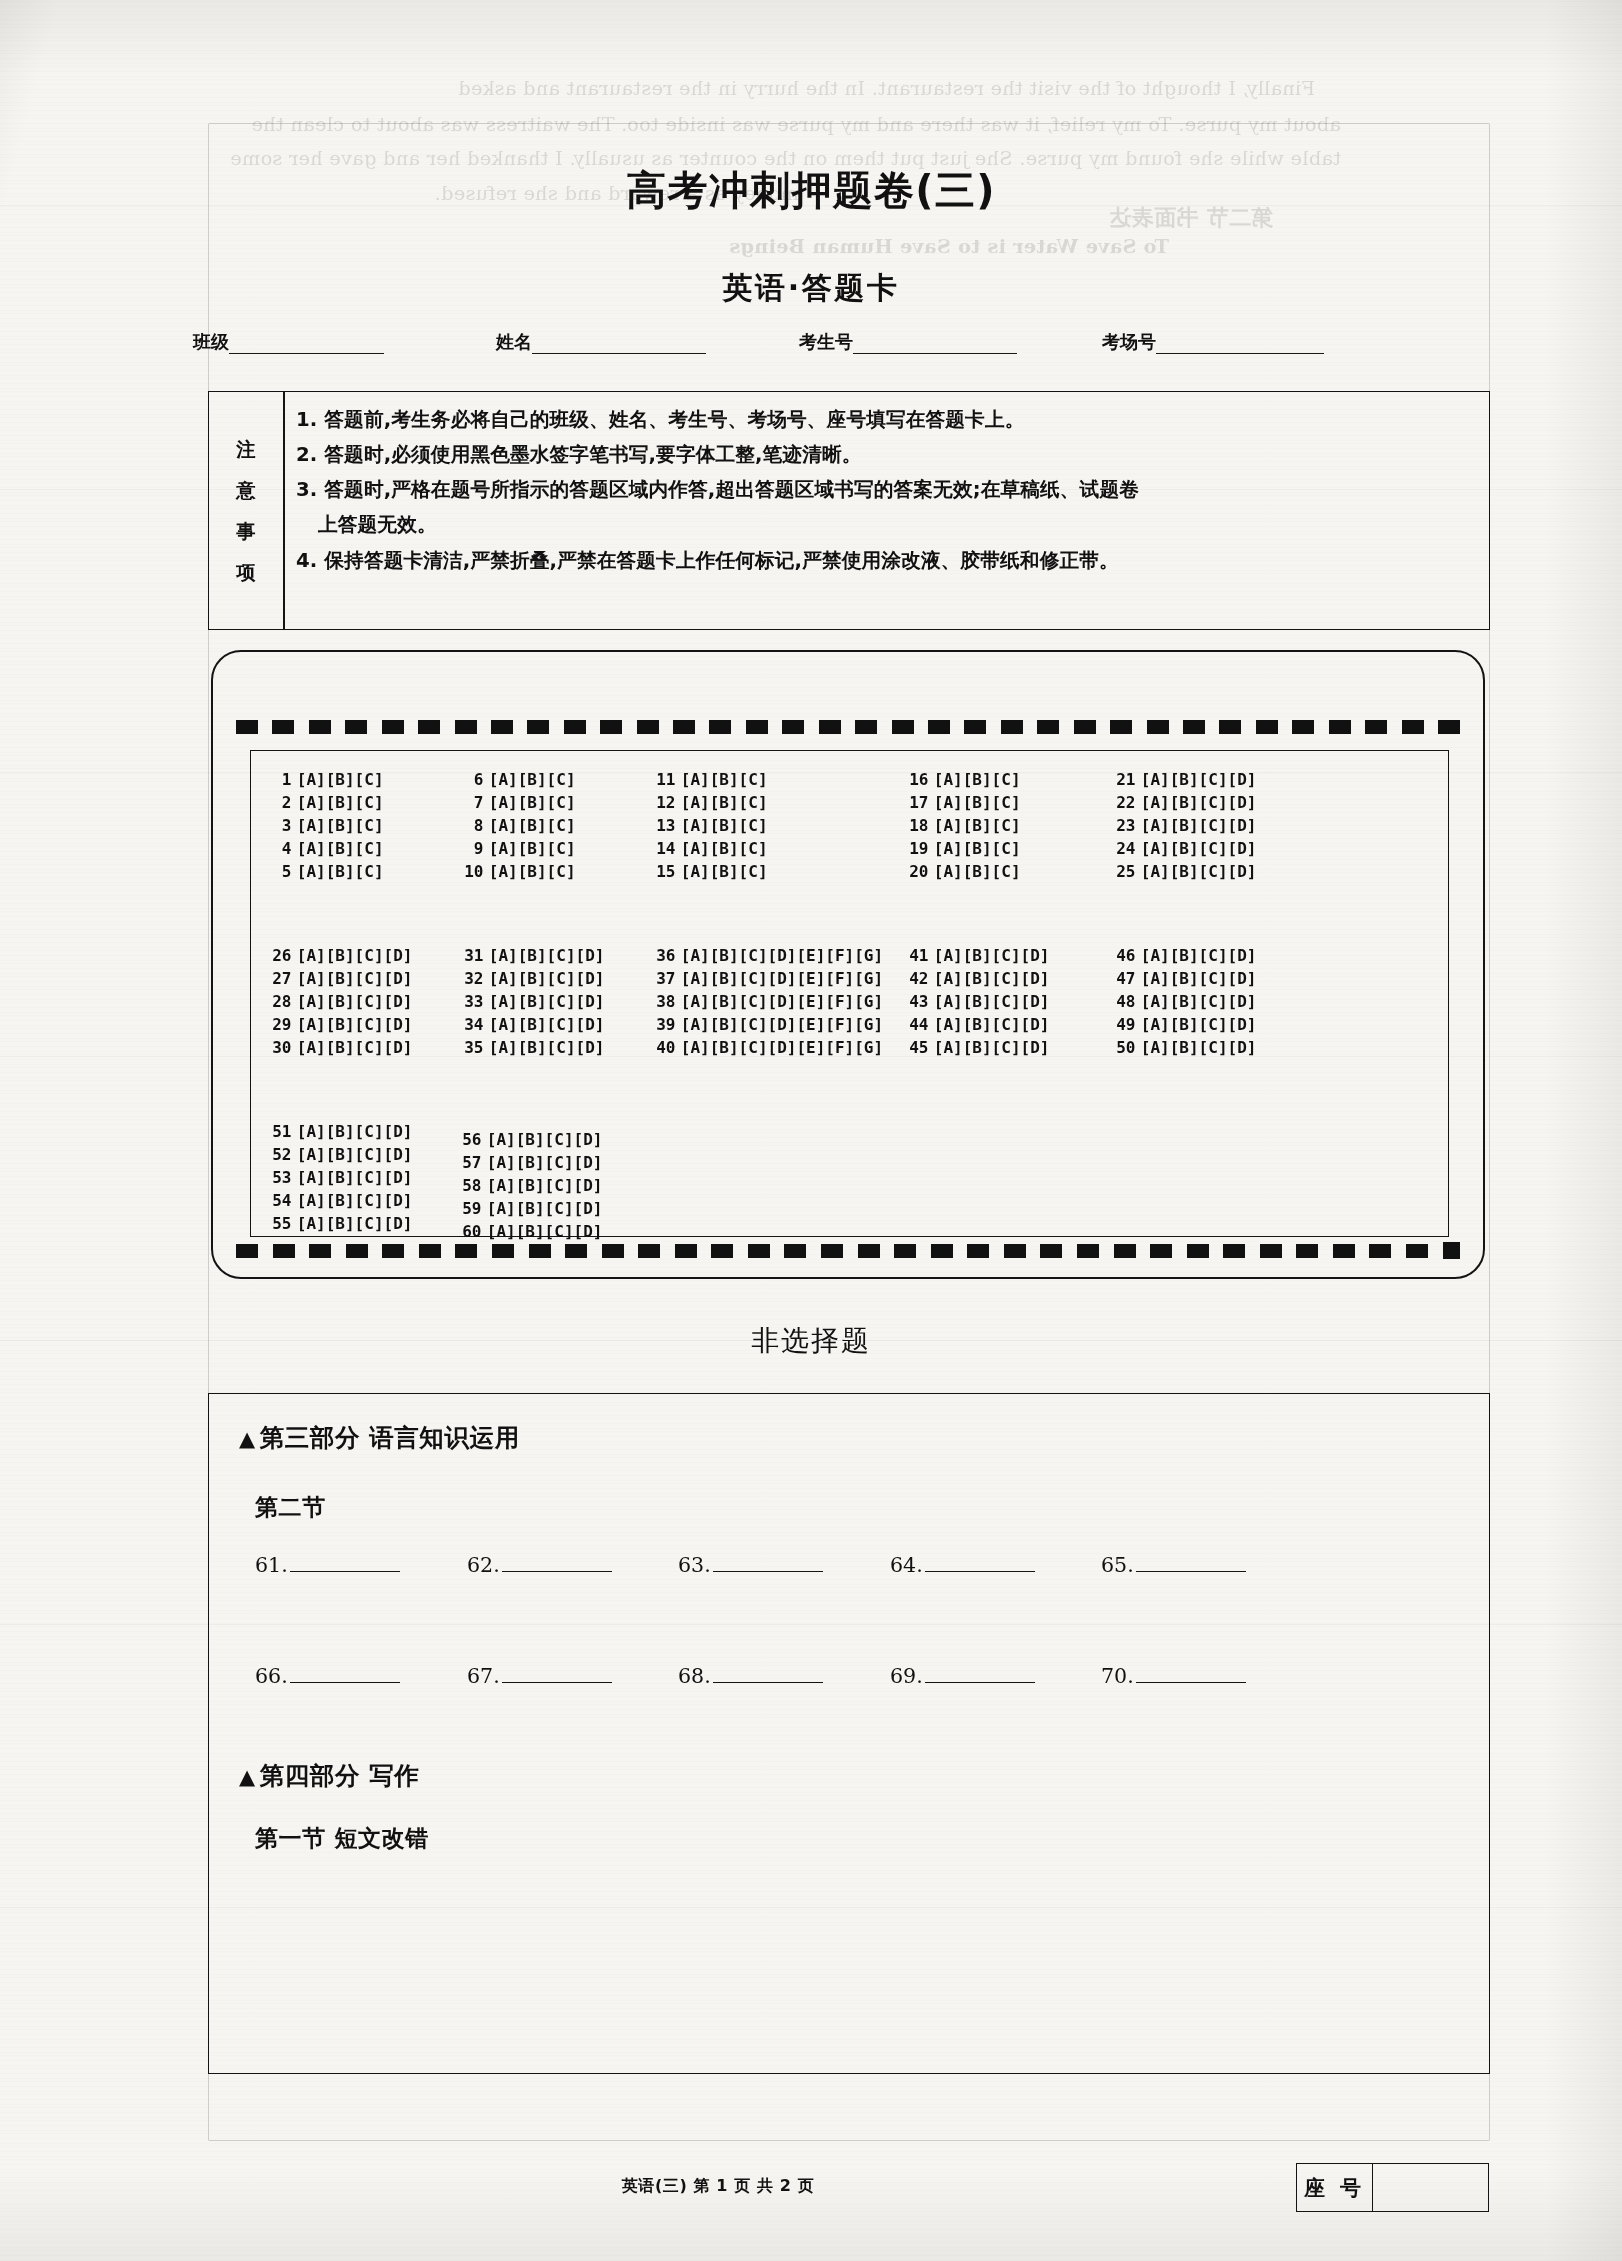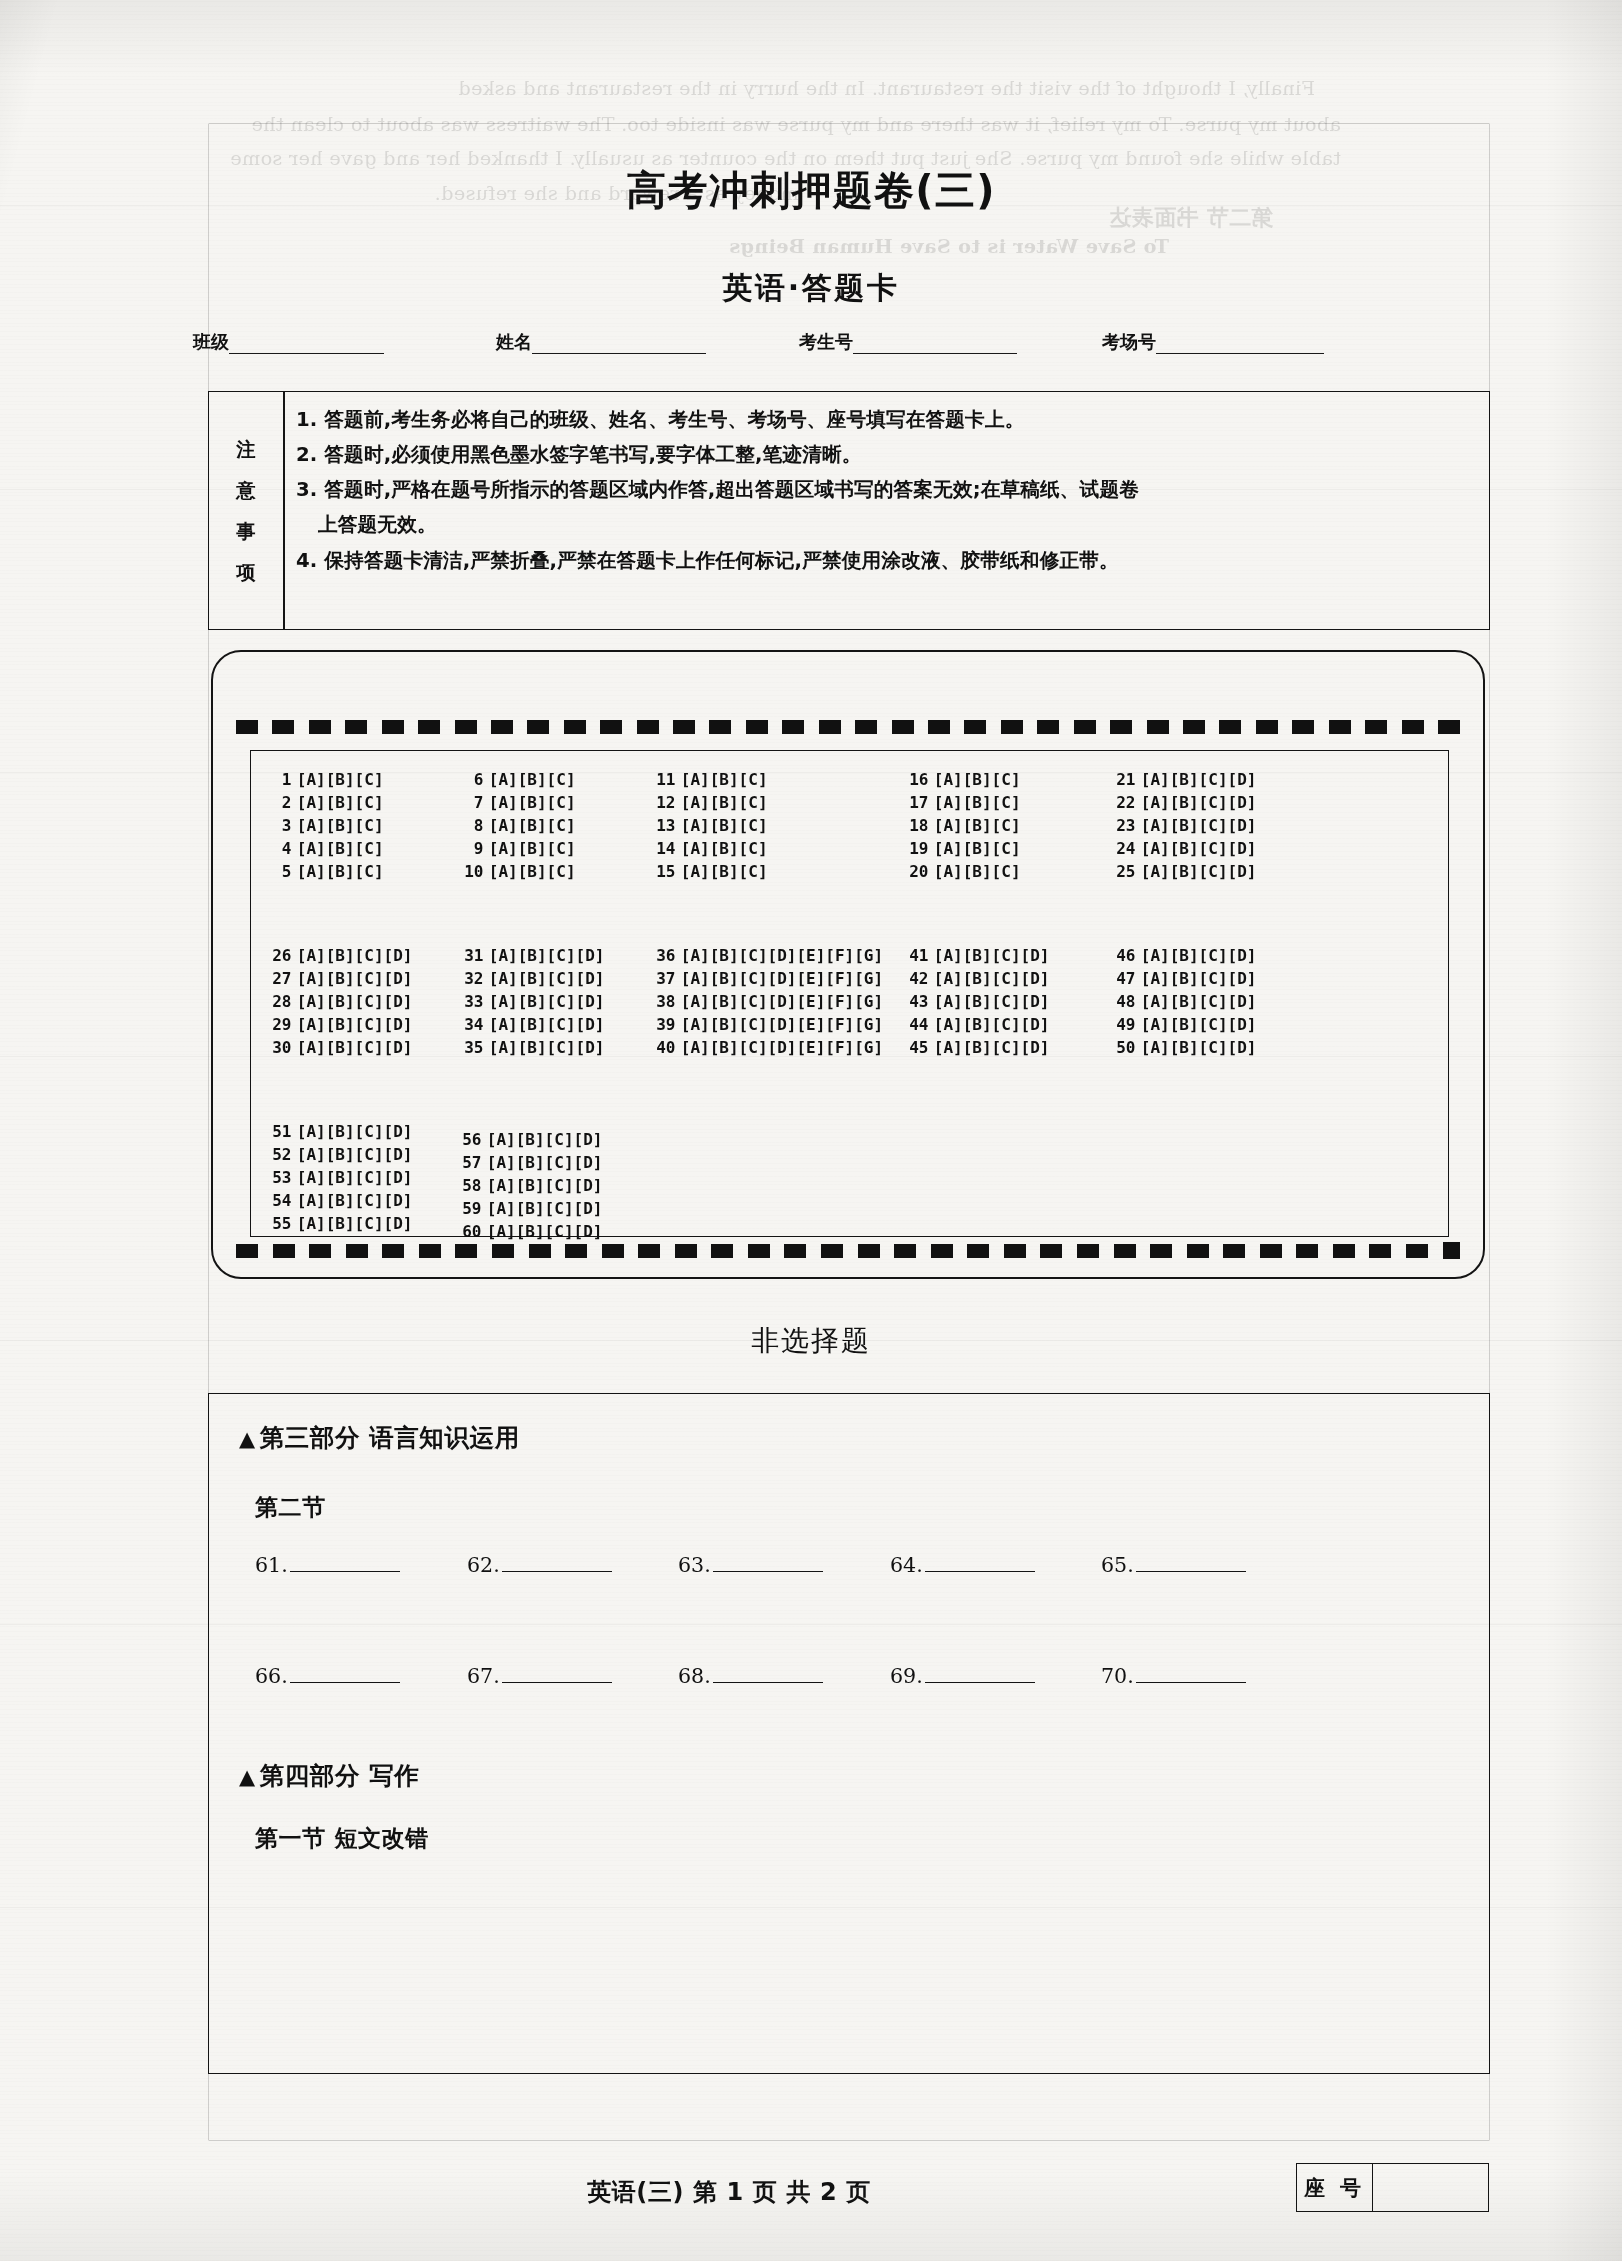--- a/index.html
+++ b/index.html
@@ -142,22 +142,22 @@
     display:inline-block; vertical-align:baseline;
     width:110px; border-bottom:1.9px solid #141414; height:18px; margin-left:2.6px;
   }
   .engline {
     position:absolute; font-family:"DejaVu Serif","Liberation Serif",serif;
     font-size:20px; white-space:nowrap; letter-spacing:0.1px;
   }
 
   
   #footer {
-    position:absolute; left:11px; width:1436px; top:2176px; text-align:center;
-    font-size:24px; font-weight:bold; letter-spacing:0.6px;
+    position:absolute; left:0; width:1436px; top:2176px; text-align:center;
+    font-size:16px; font-weight:bold; letter-spacing:0.6px;
   }
   #seatbox {
     position:absolute; left:1296px; top:2163px; width:193px; height:49px;
     border:1.9px solid #141414; display:flex; align-items:stretch;
   }
   #seatbox .lbl {
     width:76px; display:flex; align-items:center; justify-content:center;
     font-size:21px; font-weight:bold; letter-spacing:3.9px;
     border-right:1.9px solid #141414;
   }

